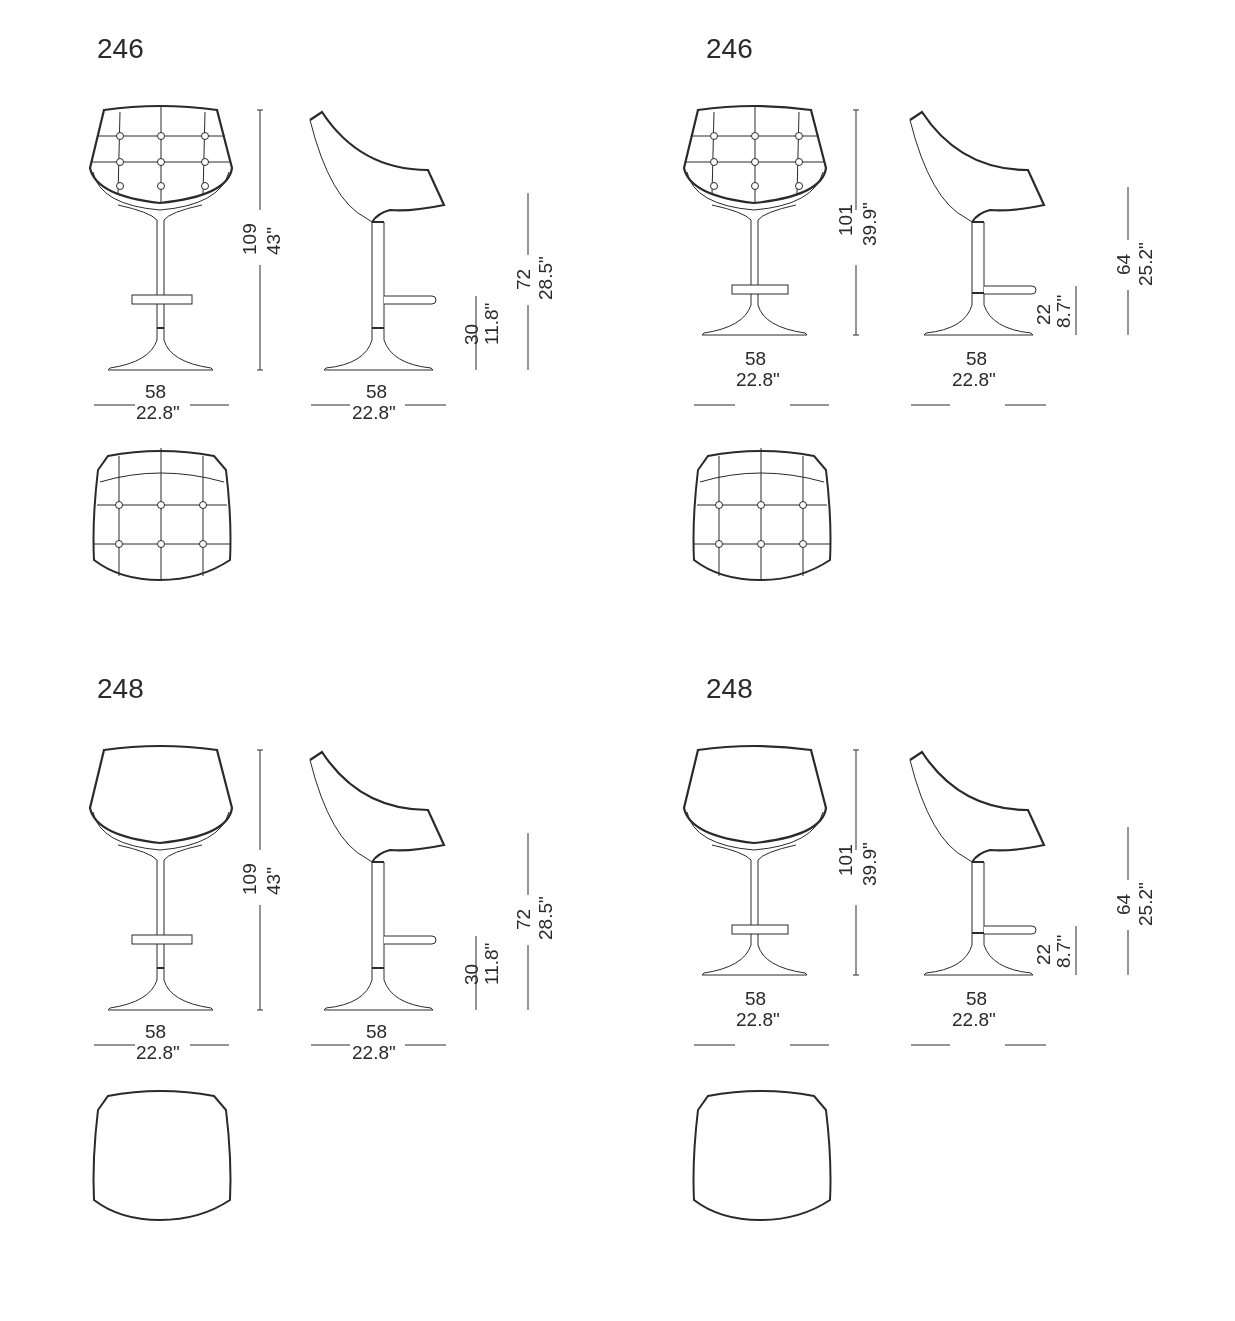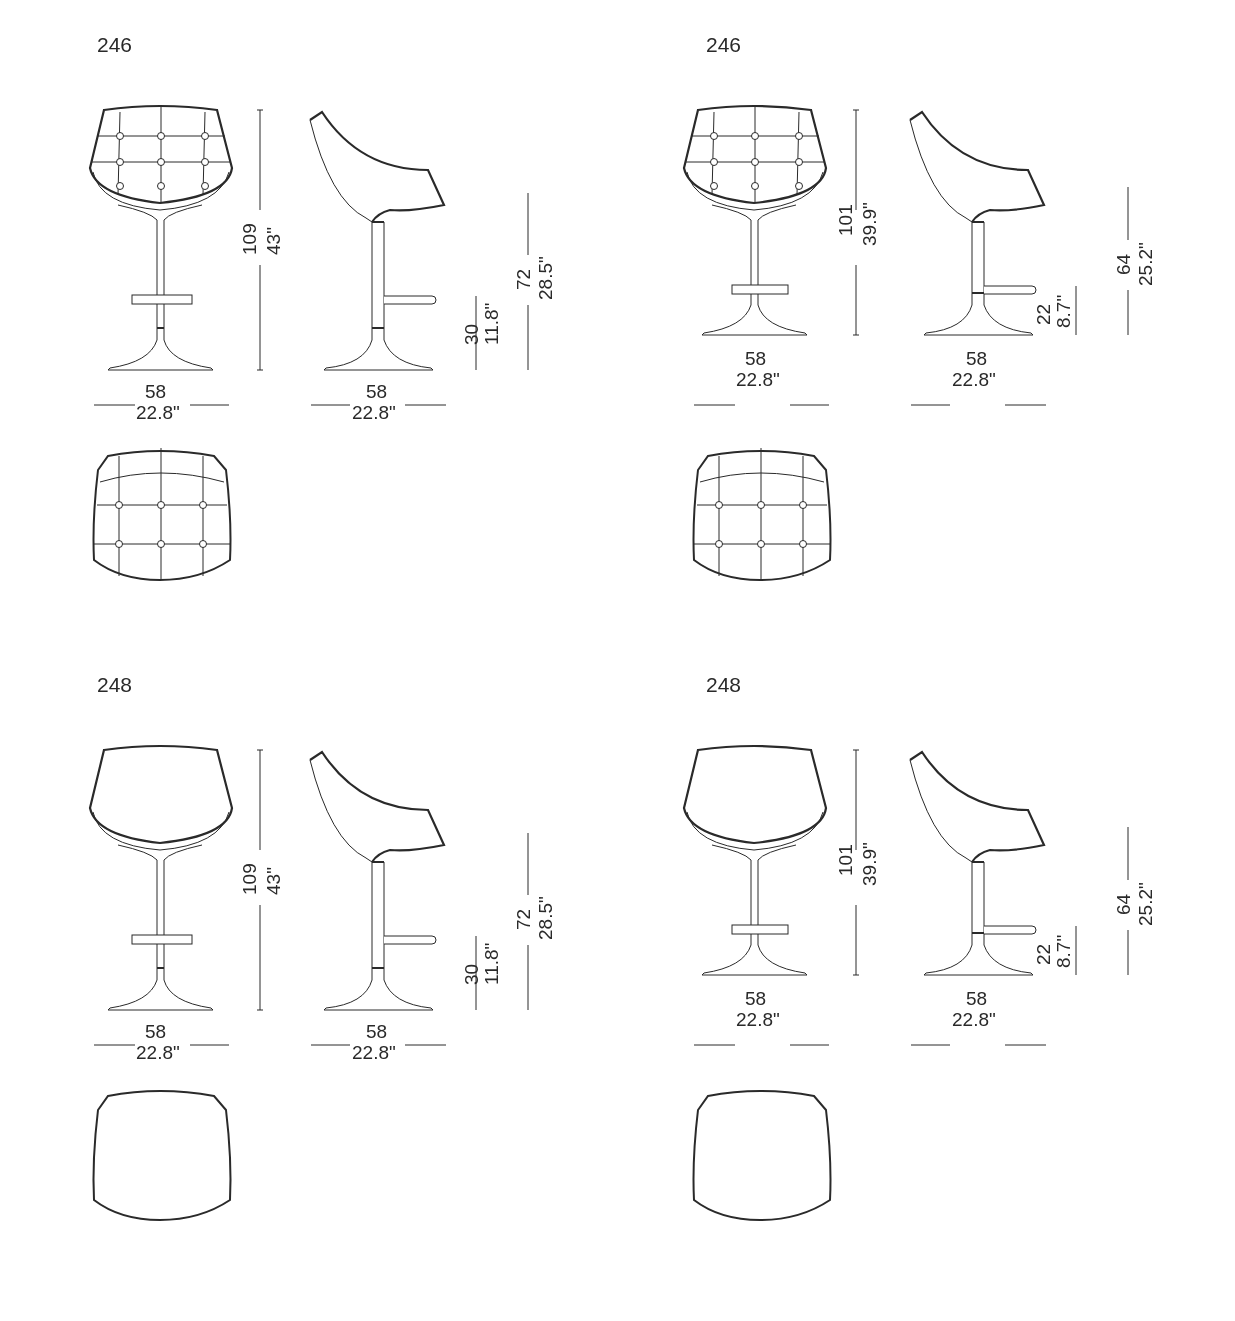--- a/index.html
+++ b/index.html
@@ -1,18 +1,18 @@
 <!DOCTYPE html>
 <html><head>
 <meta charset="utf-8">
 <style>
   html,body{margin:0;padding:0;background:#ffffff;}
   body{width:1235px;height:1321px;position:relative;overflow:hidden;font-family:"Liberation Sans","DejaVu Sans",sans-serif;color:#2a2a2a;}
   .panel{position:absolute;width:600px;height:620px;}
-  .model{position:absolute;font-size:21px;color:#2a2a2a;}
+  .model{position:absolute;font-size:28px;color:#2a2a2a;}
   svg{position:absolute;left:0;top:0;overflow:visible;}
   .t{font-family:"Liberation Sans","DejaVu Sans",sans-serif;font-size:19px;fill:#2a2a2a;}
 </style>
 </head>
 <body>
 
 <div id="root">
     <div class="panel" style="left: 0px; top: 0px;">
     <div class="model" style="left:97px;top:33px;">246</div>
     <svg width="600" height="620">

